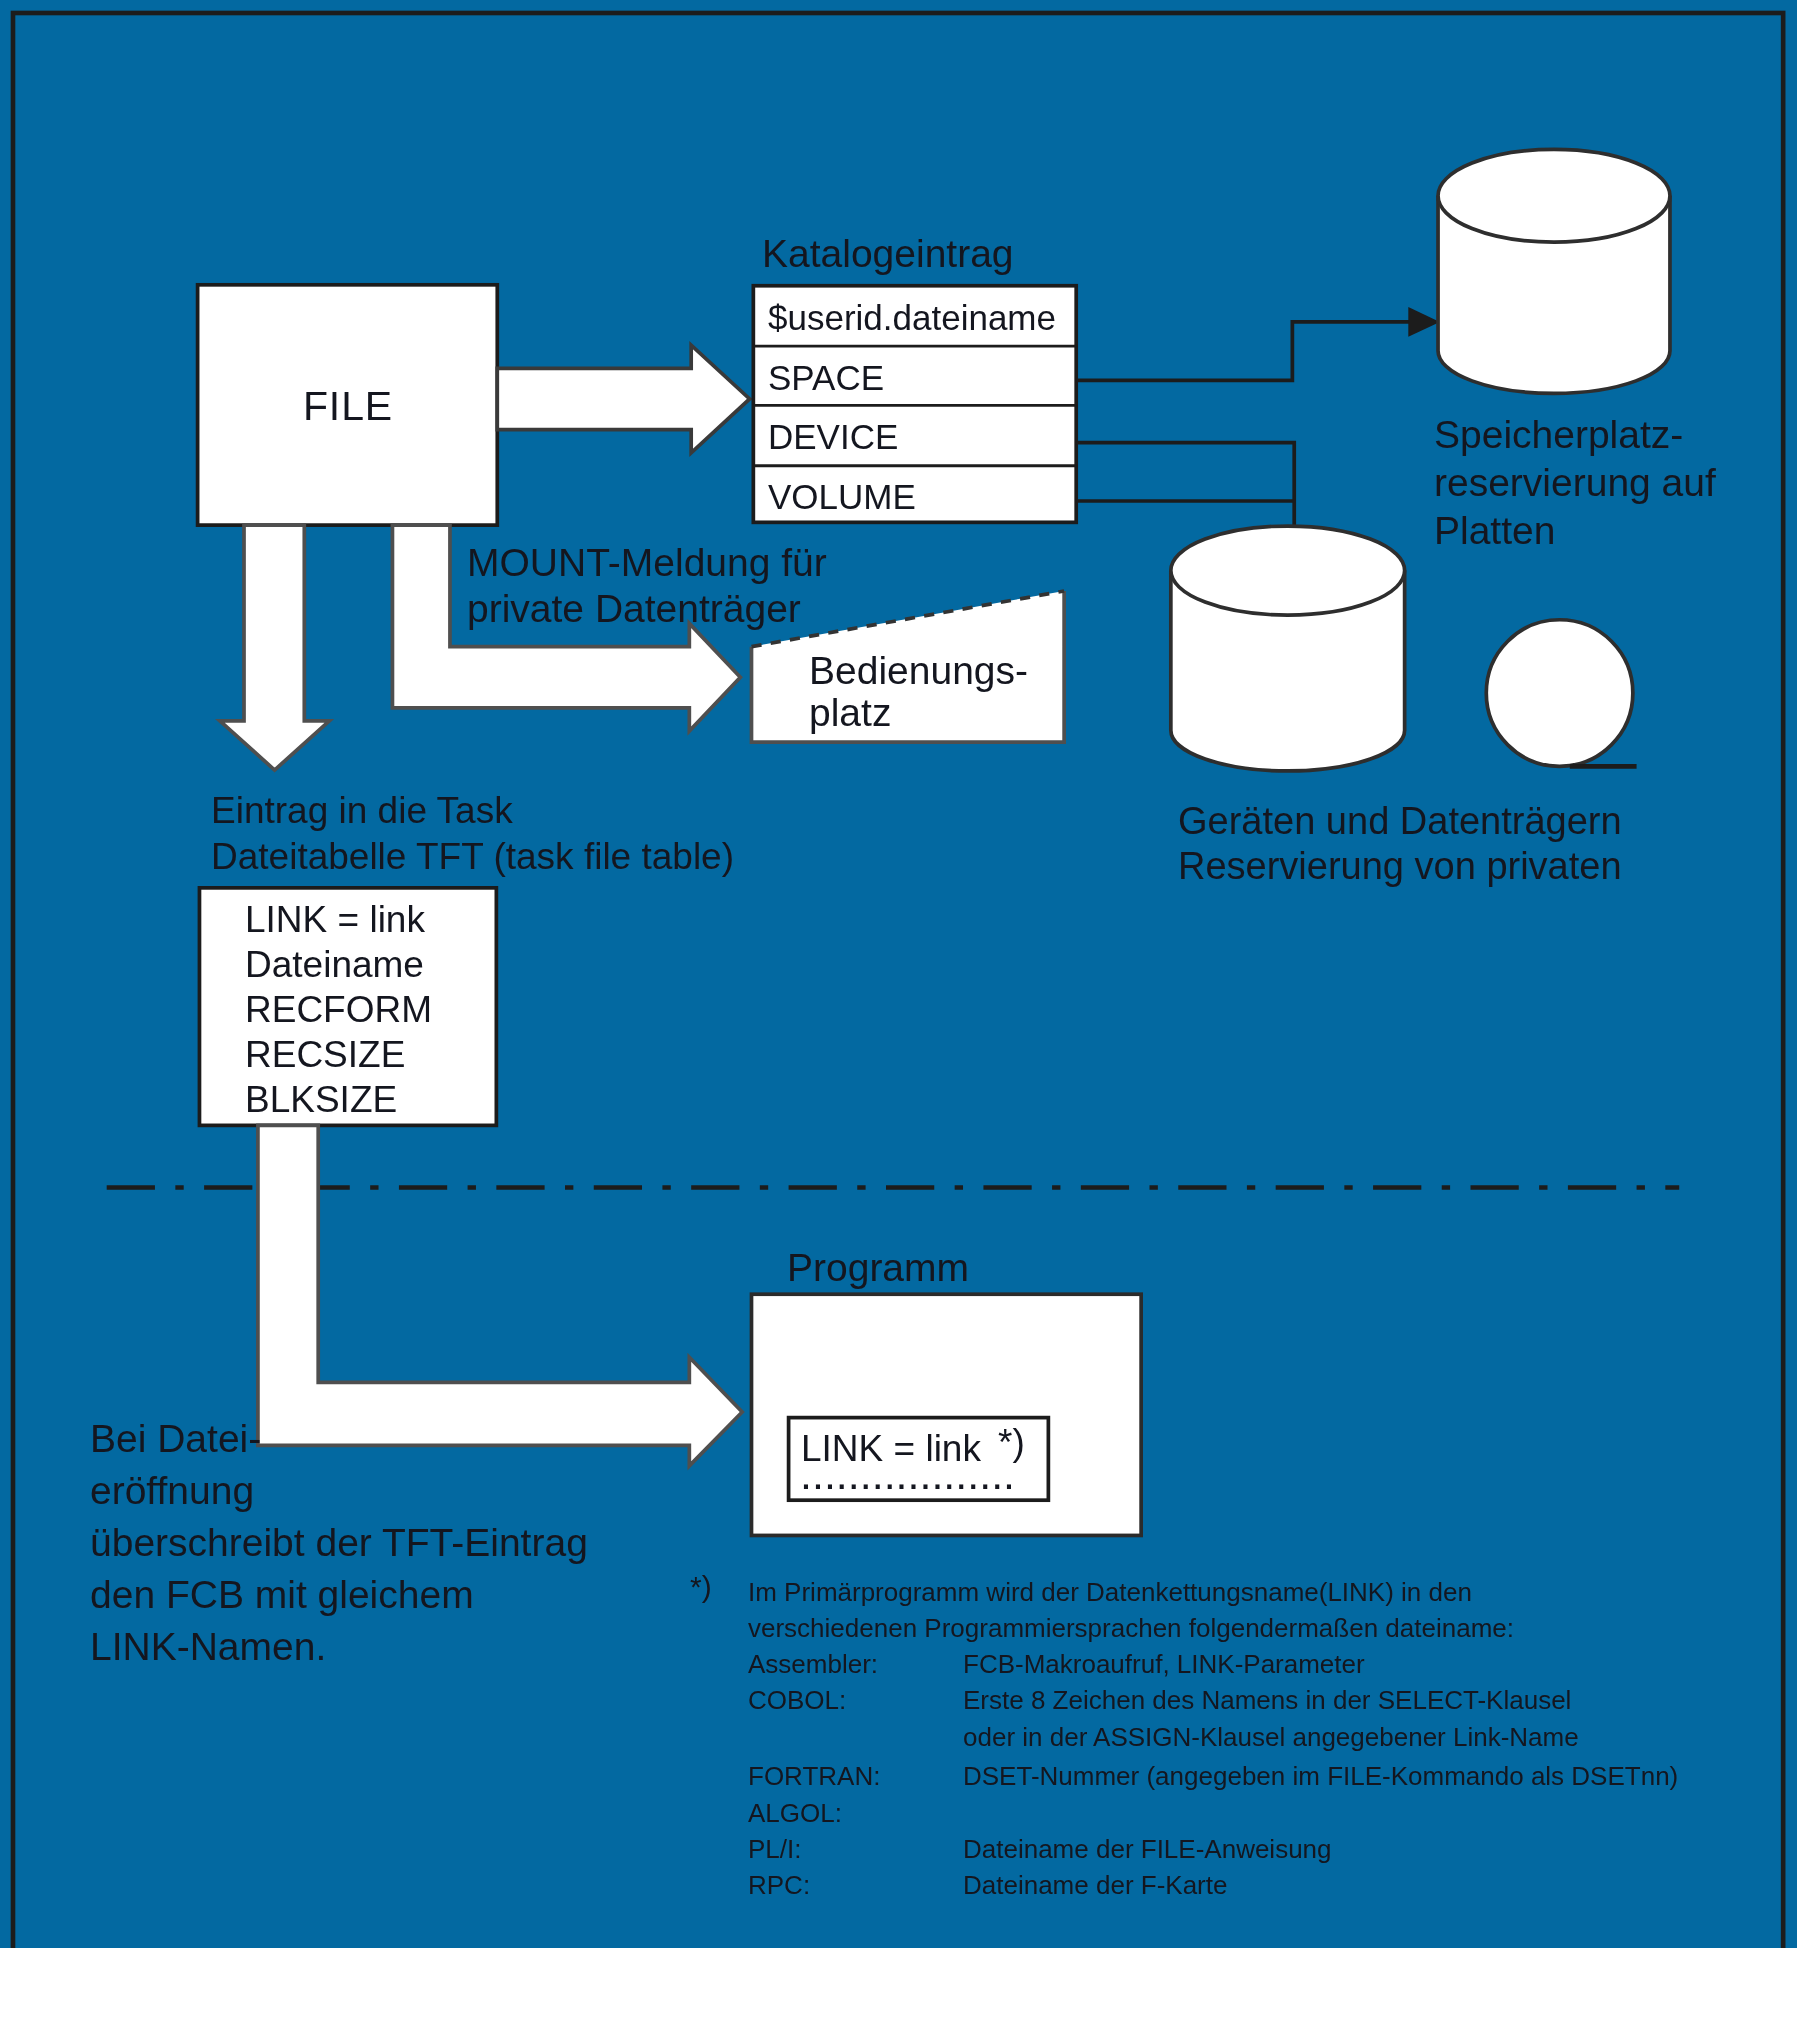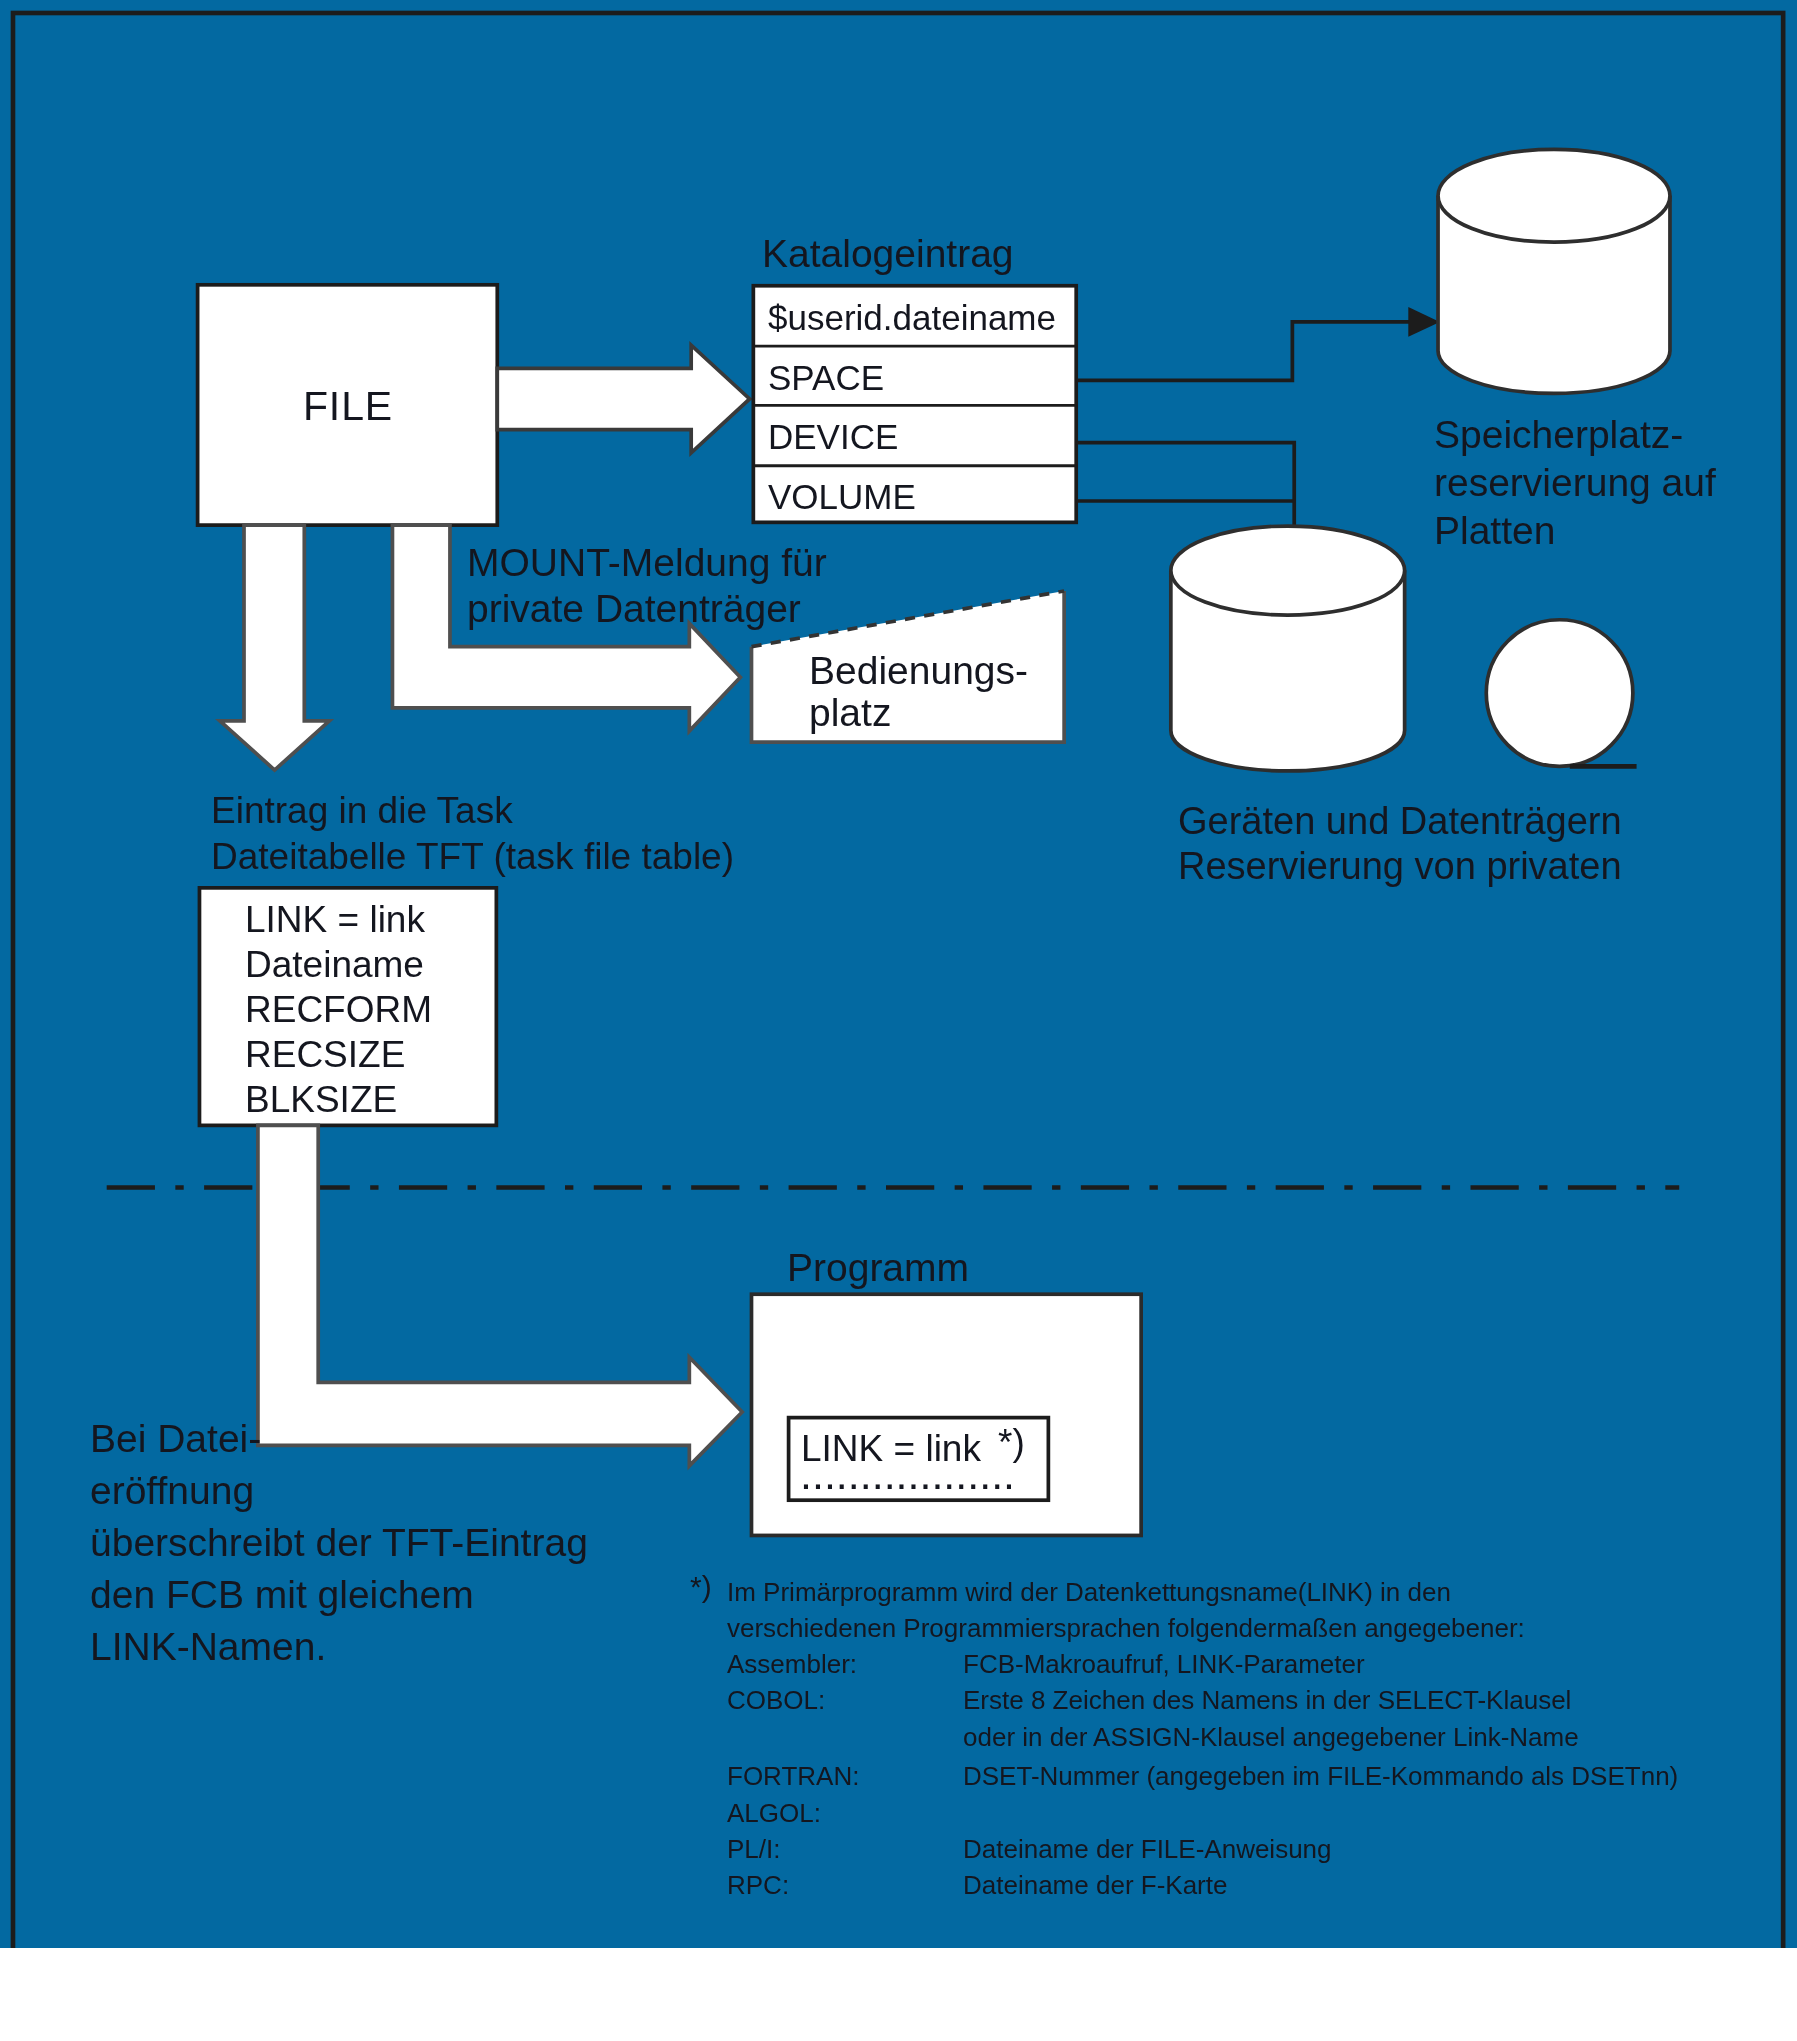--- a/index.html
+++ b/index.html
@@ -31,21 +31,21 @@
   .open-note{left:90px;top:1417px;font-size:39px;}
   .open-note div{height:52px;}
   .prog-title{left:787px;top:1246px;font-size:39px;}
   .prog-lines{left:767px;top:1307px;font-size:37px;}
   .prog-lines div{height:45px;}
   .link-line{left:801px;top:1428px;font-size:37px;}
   .link-ref{left:998px;top:1422px;font-size:37px;}
   .fcb-dots{left:800px;top:1450px;font-size:43px;letter-spacing:0px;}
   .fn{font-size:26px;}
   .fn-marker{left:690px;top:1570px;font-size:30px;}
-  .fn-l{left:727px;}
+  .fn-l{left:748px;}
   .fn-d{left:963px;}
   .fn-r0{top:1577px;} .fn-r1{top:1613px;} .fn-r2{top:1649px;} .fn-r3{top:1685px;}
   .fn-r4{top:1722px;} .fn-r5{top:1761px;text-align:center;} .fn-r6{top:1798px;} .fn-r7{top:1834px;}
   .fn-r8{top:1870px;}
 </style>
 </head>
 <body>
 
 <div class="stage">
 
@@ -146,21 +146,21 @@
   <div class="t prog-title">Programm</div>
 
 
   <div class="t link-line">LINK = link</div>
   <div class="t link-ref">*)</div>
   <div class="t fcb-dots">..................</div>
 
   <div class="t fn fn-marker">*)</div>
 
   <div class="t fn fn-l fn-r0">Im Primärprogramm wird der Datenkettungsname(LINK) in den</div>
-  <div class="t fn fn-l fn-r1">verschiedenen Programmiersprachen folgendermaßen angegebener:</div>
+  <div class="t fn fn-l fn-r1">verschiedenen Programmiersprachen folgendermaßen dateiname:</div>
 
   <div class="t fn fn-l fn-r2">Assembler:</div>
   <div class="t fn fn-d fn-r2">FCB-Makroaufruf, LINK-Parameter</div>
 
   <div class="t fn fn-l fn-r3">COBOL:</div>
   <div class="t fn fn-d fn-r3">Erste 8 Zeichen des Namens in der SELECT-Klausel</div>
   <div class="t fn fn-d fn-r4">oder in der ASSIGN-Klausel angegebener Link-Name</div>
 
   <div class="t fn fn-l fn-r5">FORTRAN:</div>
   <div class="t fn fn-d fn-r5">DSET-Nummer (angegeben im FILE-Kommando als DSETnn)</div>

